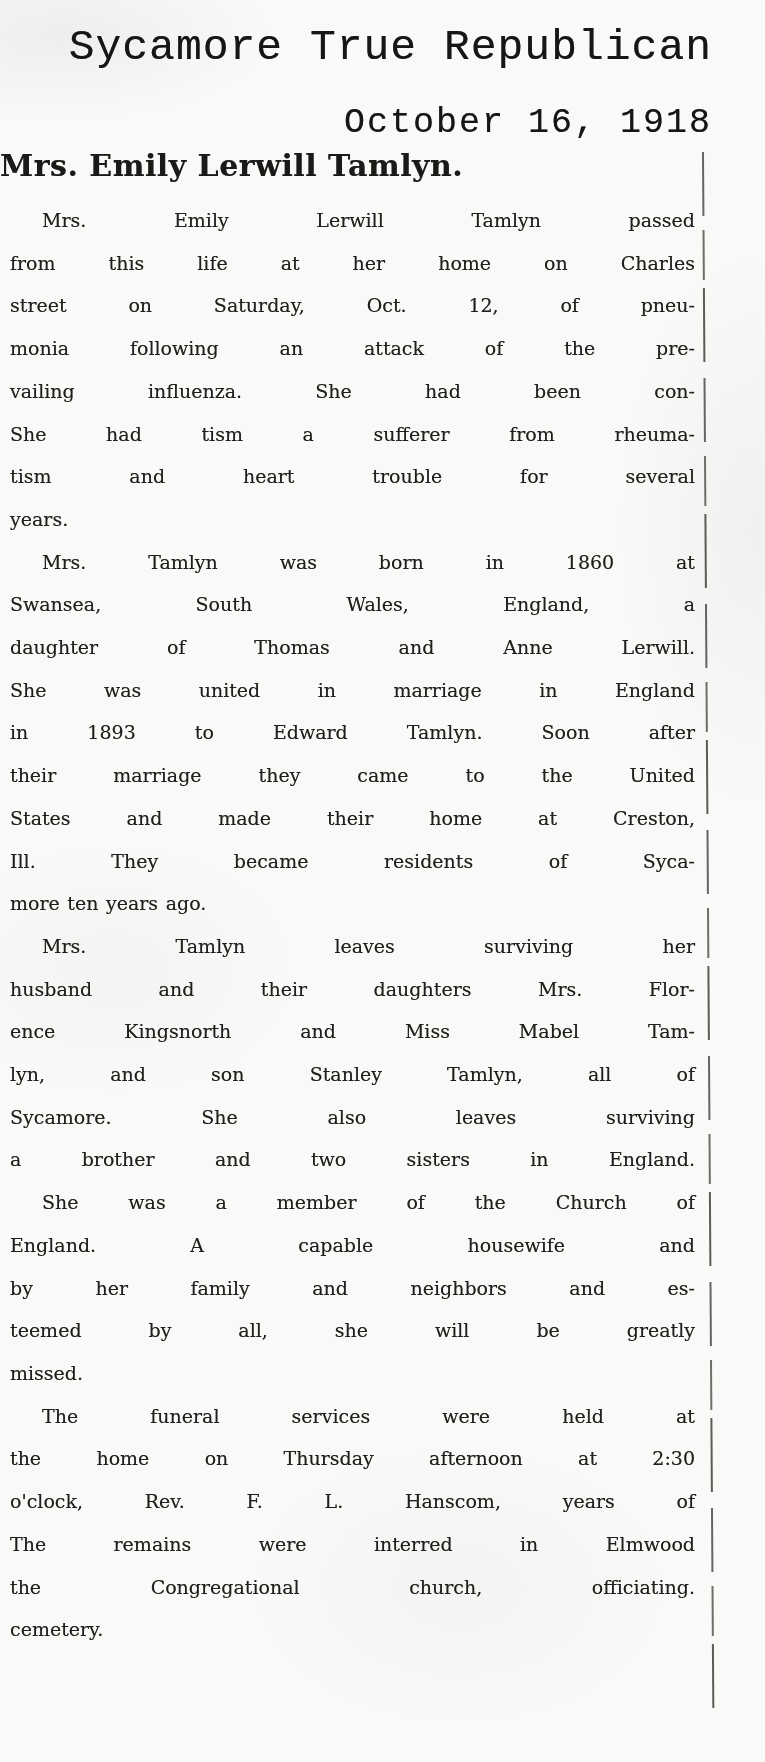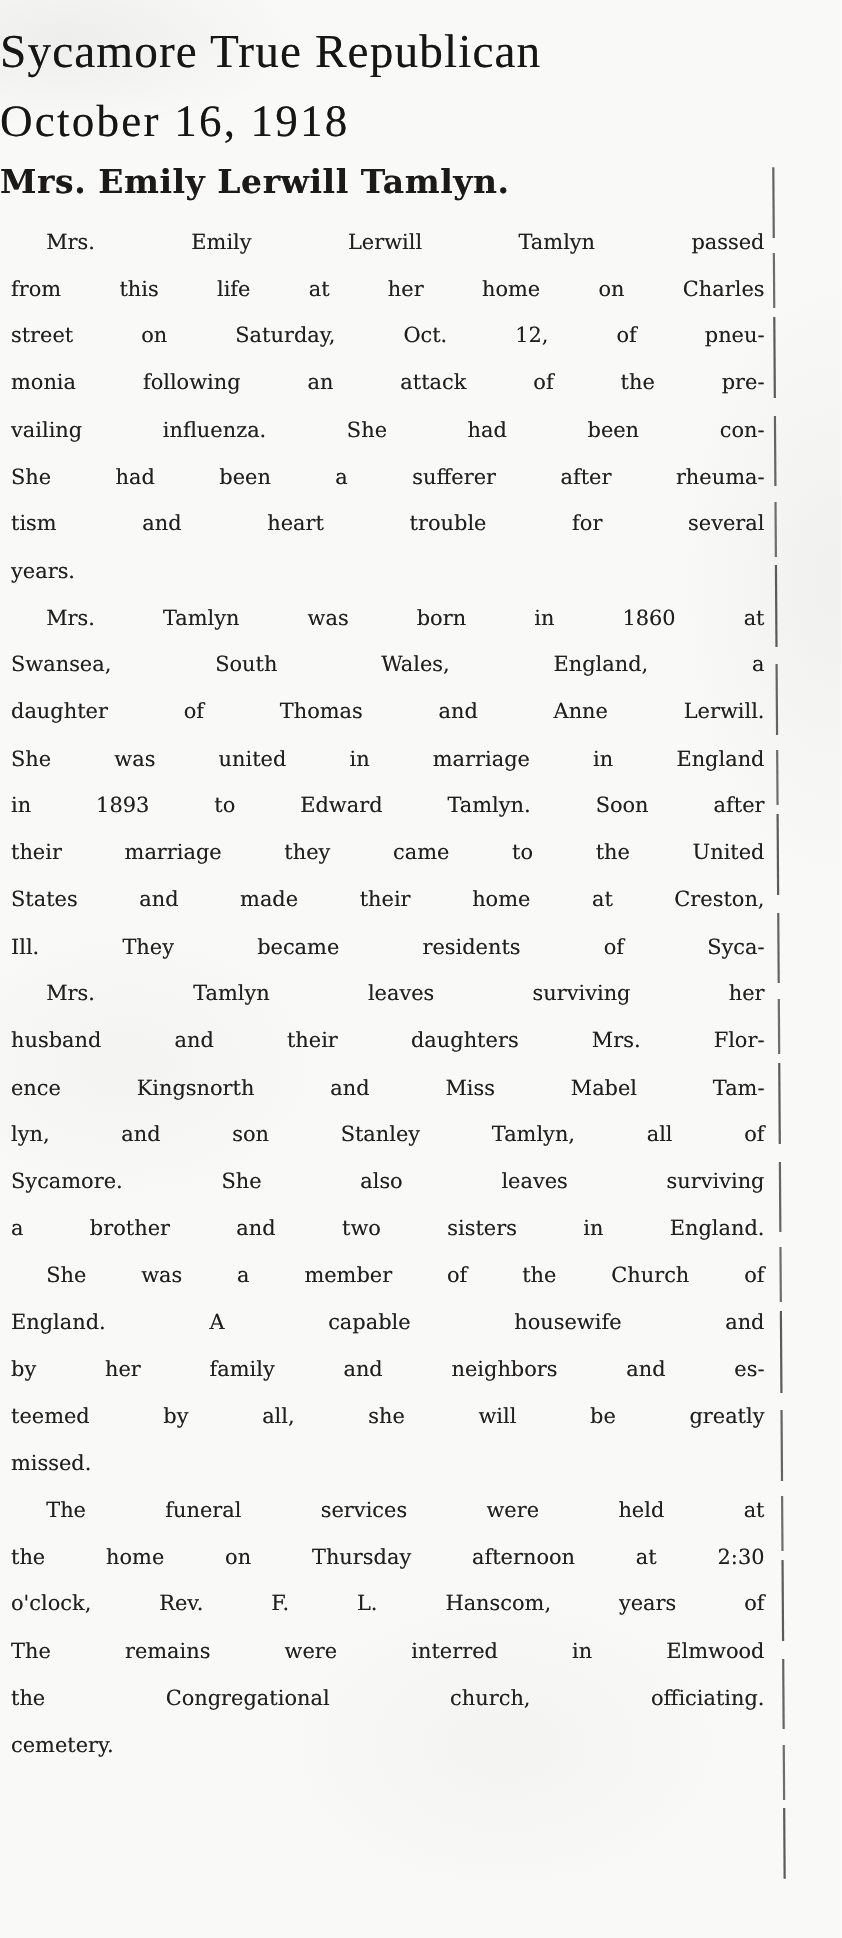--- a/index.html
+++ b/index.html
@@ -24,34 +24,34 @@
       radial-gradient(ellipse 300px 200px at 60% 90%, rgba(100,100,100,0.04), transparent 70%),
       var(--paper);
   }
 
   
   .source-header {
     position: absolute;
     top: 24px;
     left: 0;
     width: 712px;
-    text-align: left;
-    font-family: Liberation Serif, serif;
+    text-align: right;
+    font-family: Liberation Mono, monospace;
     color: #161616;
     text-shadow: 0 0 0.6px rgba(10,10,10,0.55);
   }
   .publication {
     font-size: 43px;
     letter-spacing: 1px;
     line-height: 48px;
     white-space: nowrap;
   }
   .pub-date {
-    margin-top: 15px;
-    font-size: 41px;
+    margin-top: 28px;
+    font-size: 35px;
     letter-spacing: 2px;
     line-height: 46px;
     white-space: nowrap;
   }
 
   
   .headline {
     position: absolute;
     top: 148px;
     left: 0;
@@ -120,33 +120,34 @@
 
   <div class="headline">Mrs. Emily Lerwill Tamlyn.</div>
 
   <div class="article-body" id="article-body">
       <div class="para">
         <div class="line first">Mrs. Emily Lerwill Tamlyn passed</div>
         <div class="line">from this life at her home on Charles</div>
         <div class="line">street on Saturday, Oct. 12, of pneu-</div>
         <div class="line">monia following an attack of the pre-</div>
         <div class="line">vailing influenza. She had been con-</div>
-        <div class="line">She had been a sufferer after rheuma-</div>
+        <div class="line">She had tism a sufferer from rheuma-</div>
         <div class="line">tism and heart trouble for several</div>
         <div class="line last">years.</div>
       </div>
       <div class="para">
         <div class="line first">Mrs. Tamlyn was born in 1860 at</div>
         <div class="line">Swansea, South Wales, England, a</div>
         <div class="line">daughter of Thomas and Anne Lerwill.</div>
         <div class="line">She was united in marriage in England</div>
         <div class="line">in 1893 to Edward Tamlyn. Soon after</div>
         <div class="line">their marriage they came to the United</div>
         <div class="line">States and made their home at Creston,</div>
         <div class="line">Ill. They became residents of Syca-</div>
+        <div class="line last">more ten years ago.</div>
       </div>
       <div class="para">
         <div class="line first">Mrs. Tamlyn leaves surviving her</div>
         <div class="line">husband and their daughters Mrs. Flor-</div>
         <div class="line">ence Kingsnorth and Miss Mabel Tam-</div>
         <div class="line">lyn, and son Stanley Tamlyn, all of</div>
         <div class="line">Sycamore. She also leaves surviving</div>
         <div class="line">a brother and two sisters in England.</div>
       </div>
       <div class="para">

